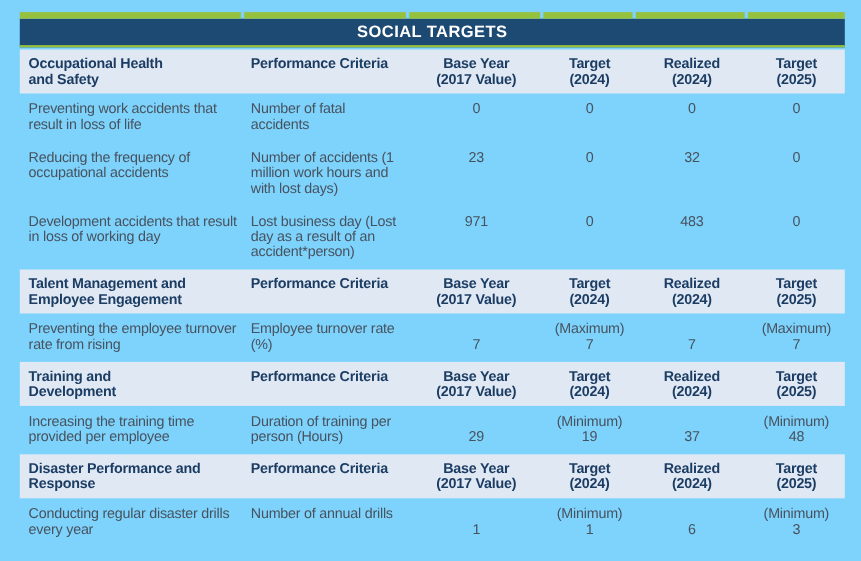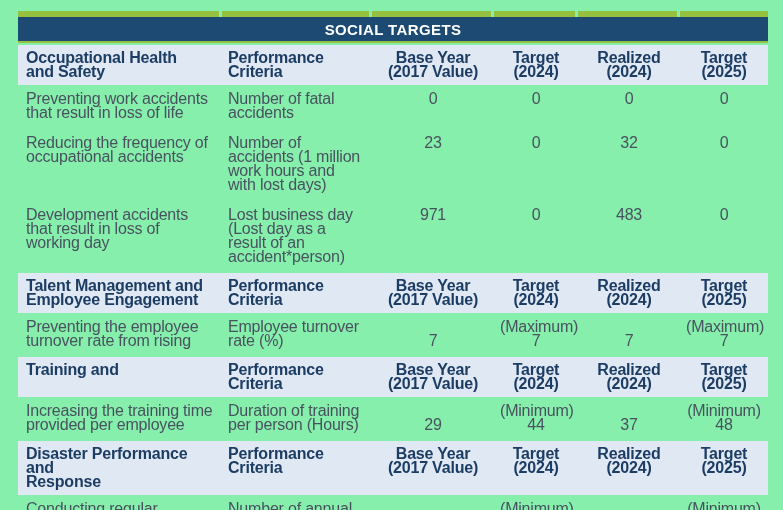--- a/index.html
+++ b/index.html
@@ -6,21 +6,21 @@
     --navy:#1D4A72;
     --green:#96C13E;
     --section_bg:#E0E8F4;
     --heading_text:#1C3D63;
     --body_text:#48525F;
     --title_text:#FFFFFF;
   }
   *{box-sizing:border-box;margin:0;padding:0;}
   html,body{width:783px;height:510px;background:#FFFFFF;overflow:hidden;}
   body{font-family:"Liberation Sans","DejaVu Sans",sans-serif;}
-  .page{position:relative;width:783px;height:510px;background:#86efac;}
+  .page{position:relative;width:783px;height:510px;background:#7dd3fc;}
   .table-wrap{position:absolute;left:18px;top:11px;width:750px;}
 
   
   .green-bar{display:grid;grid-template-columns:204px 150px 122px 84px 102px 88px;height:6px;}
   .green-bar .seg{background:var(--green);margin-right:3px;}
   .green-bar .seg:last-child{margin-right:0;}
 
   .titlebar{
     background:var(--navy);
     height:26px;
@@ -29,21 +29,21 @@
     display:flex;align-items:center;justify-content:center;
   }
   .titlebar .title{
     color:var(--title_text);font-weight:bold;font-size:15px;letter-spacing:0.4px;
   }
 
   .row{display:grid;grid-template-columns:204px 150px 122px 84px 102px 88px;}
   .row.section{background:var(--section_bg);}
 
   .cell{
-    font-size:16px;line-height:14px;letter-spacing:-0.2px;
+    font-size:13px;line-height:14px;letter-spacing:-0.2px;
     color:var(--body_text);
     padding:7px 6px 9px 6px;
   }
   .cell.c1{padding-left:8px;}
   .row.section .cell{
     font-weight:bold;color:var(--heading_text);
     padding-top:6px;padding-bottom:6px;
   }
   .num{text-align:center;}
   .l{display:block;}
@@ -197,20 +197,21 @@
         </div>
       <div class="cell num">
           <span class="l q">(Maximum)</span>
           <span class="l v">7</span>
         </div>
     </div>
 
     <div class="row section">
       <div class="cell c1">
         <span class="l">Training and</span>
+        <span class="l">Development</span>
       </div>
       <div class="cell">Performance Criteria</div>
       <div class="cell num">
         <span class="l">Base Year</span>
         <span class="l">(2017 Value)</span>
       </div>
       <div class="cell num">
         <span class="l">Target</span>
         <span class="l">(2024)</span>
       </div>
@@ -226,21 +227,21 @@
 
     <div class="row data twoline">
       <div class="cell c1">Increasing the training time provided per employee</div>
       <div class="cell">Duration of training per person (Hours)</div>
       <div class="cell num">
           <span class="l q"></span>
           <span class="l v">29</span>
         </div>
       <div class="cell num">
           <span class="l q">(Minimum)</span>
-          <span class="l v">44</span>
+          <span class="l v">19</span>
         </div>
       <div class="cell num">
           <span class="l q"></span>
           <span class="l v">37</span>
         </div>
       <div class="cell num">
           <span class="l q">(Minimum)</span>
           <span class="l v">48</span>
         </div>
     </div>

